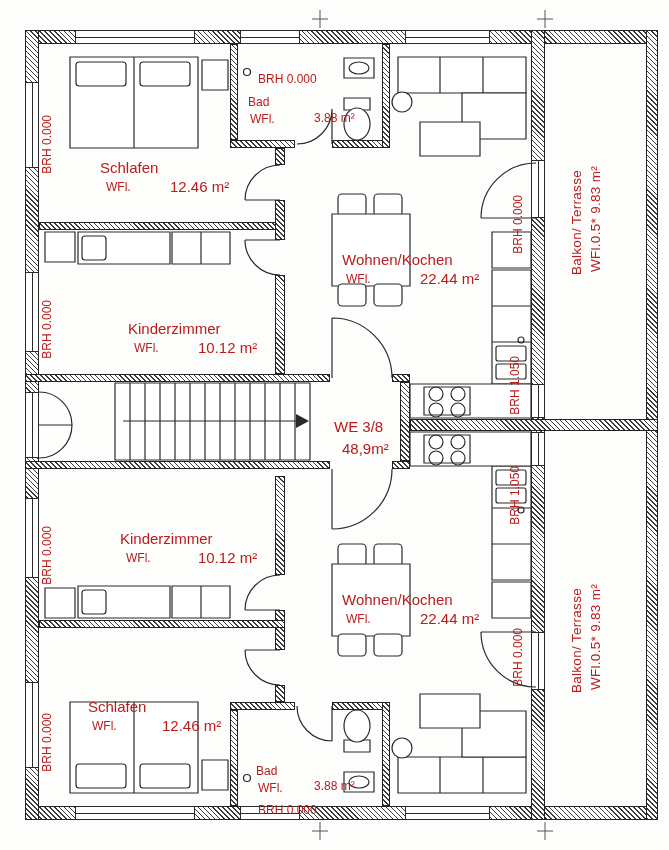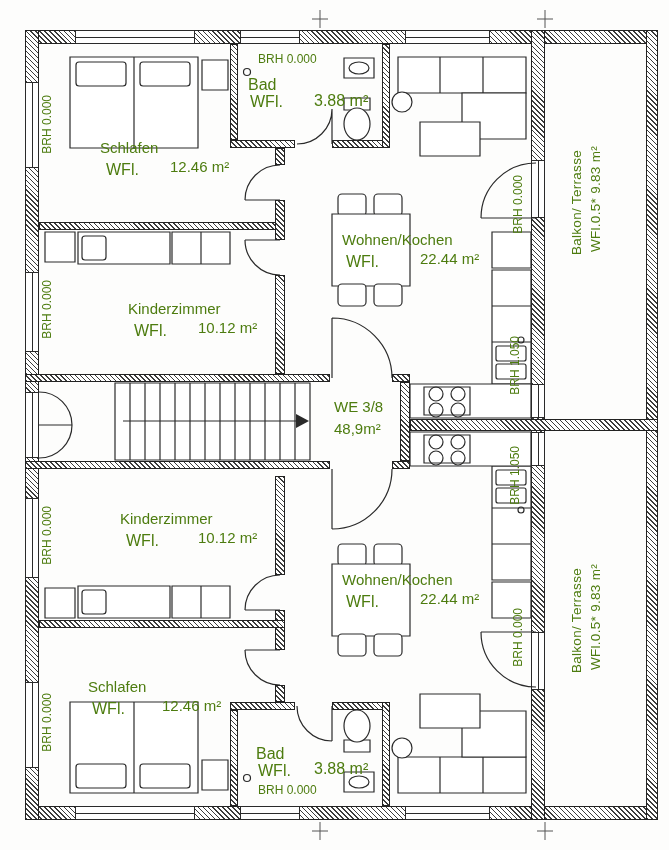--- a/index.html
+++ b/index.html
@@ -6,22 +6,22 @@
   html,body { background:#ffffff; font-family:"Liberation Sans", sans-serif; }
   .sheet { position:relative; width:669px; height:850px; background:#fdfdfc; overflow:hidden; }
   .wall {
     position:absolute;
     background: repeating-linear-gradient(45deg, #3c3c3c 0 1px, #ffffff 1px 3.5px);
     border:1px solid #222;
   }
   .win { position:absolute; background:#fff; border:1px solid #2a2a2a; }
   .win-v::before { content:""; position:absolute; left:50%; top:0; bottom:0; border-left:1px solid #2a2a2a; }
   .win-h::before { content:""; position:absolute; top:50%; left:0; right:0; border-top:1px solid #2a2a2a; }
-  .lbl { position:absolute; color:#4d7c0f; white-space:nowrap; line-height:1.1; font-size:15px; }
-  .fs14 { font-size:16px; }
+  .lbl { position:absolute; color:#b91c1c; white-space:nowrap; line-height:1.1; font-size:15px;margin-top:20px; }
+  .fs14 { font-size:12px; }
   .fs12 { font-size:12px; }
   .vtext { writing-mode:vertical-rl; transform:rotate(180deg); }
   .balk { font-size:13.5px; letter-spacing:.3px; }
   svg.layer { position:absolute; left:0; top:0; }
   svg.layer * { vector-effect:non-scaling-stroke; }
 </style>
 </head>
 <body>
 
 <div class="sheet">
@@ -251,21 +251,21 @@
 
   <div class="lbl" style="left:342px;top:232px">Wohnen/Kochen</div>
   <div class="lbl fs14" style="left:346px;top:253px">WFl.</div>
   <div class="lbl" style="left:420px;top:251px">22.44 m²</div>
 
   <div class="lbl" style="left:128px;top:301px">Kinderzimmer</div>
   <div class="lbl fs14" style="left:134px;top:322px">WFl.</div>
   <div class="lbl" style="left:198px;top:320px">10.12 m²</div>
 
   <div class="lbl" style="left:334px;top:399px">WE 3/8</div>
-  <div class="lbl" style="left:334px;top:421px">48,9m²</div>
+  <div class="lbl" style="left:342px;top:421px">48,9m²</div>
 
   <div class="lbl" style="left:120px;top:511px">Kinderzimmer</div>
   <div class="lbl fs14" style="left:126px;top:532px">WFl.</div>
   <div class="lbl" style="left:198px;top:530px">10.12 m²</div>
 
   <div class="lbl" style="left:342px;top:572px">Wohnen/Kochen</div>
   <div class="lbl fs14" style="left:346px;top:593px">WFl.</div>
   <div class="lbl" style="left:420px;top:591px">22.44 m²</div>
 
   <div class="lbl" style="left:88px;top:679px">Schlafen</div>

